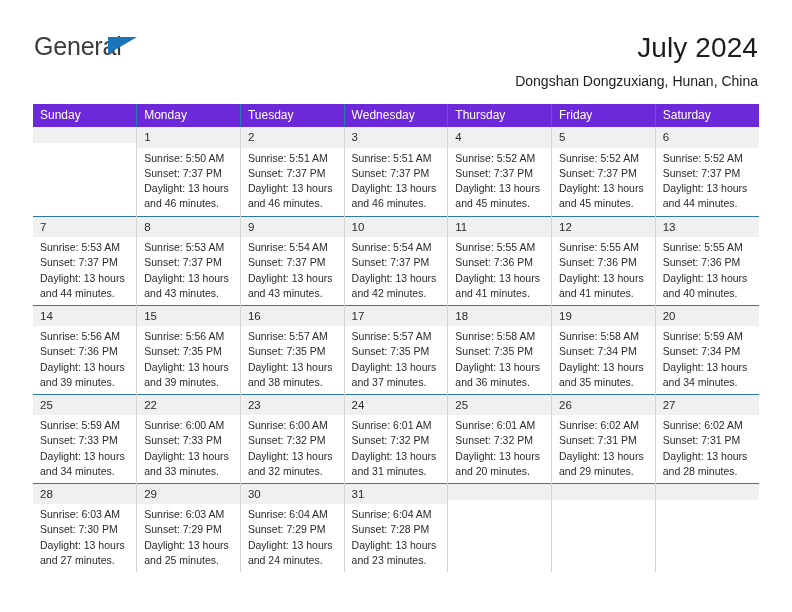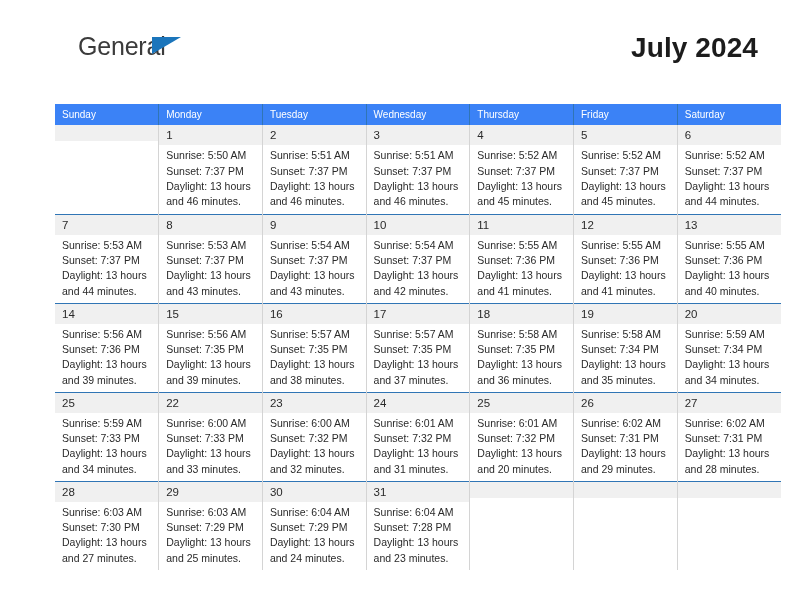--- a/index.html
+++ b/index.html
@@ -13,21 +13,20 @@
     font-family: "Liberation Sans", sans-serif;
     color: #222222;
     overflow: hidden;
   }
 
   .page {
     width: 792px;
     height: 612px;
     box-sizing: border-box;
     position: relative;
-    padding-left: 44px;
   }
 
   
   .masthead {
     display: flex;
     align-items: flex-start;
     justify-content: space-between;
     padding: 30px 34px 0 34px;
     box-sizing: border-box;
     height: 104px;
@@ -62,43 +61,43 @@
     border-top: 17px solid #1b75bb;
     border-right: 29px solid transparent;
   }
 
   .titleblock {
     text-align: right;
     padding-top: 2px;
   }
   .cal-title {
     font-size: 28px;
-    font-weight: bold;
+    font-weight: normal;
     color: #1c1c1c;
     line-height: 1.12;
     letter-spacing: 0.1px;
   }
   .cal-subtitle {
     font-size: 14px;
     color: #1c1c1c;
     margin-top: 10px;
     line-height: 1.2;
   }
 
   
   .calendar {
     width: 726px;
     margin: 0 auto;
     border-collapse: collapse;
     table-layout: fixed;
   }
   .calendar th {
-    background: #3b82f6;
+    background: #6d28d9;
     color: #ffffff;
-    font-size: 10px;
+    font-size: 12px;
     font-weight: normal;
     text-align: left;
     padding: 5px 0 5px 7px;
     line-height: 1.1;
     border-right: 1px solid #3075b5;
   }
   .calendar th:last-child { border-right: none; }
 
   .calendar td {
     vertical-align: top;
@@ -137,20 +136,21 @@
 
   <div class="masthead">
 
     <div class="logo">
       <span class="logo-line1">General</span>
       <span class="logo-tri"></span>
     </div>
 
     <div class="titleblock">
       <div class="cal-title">July 2024</div>
+      <div class="cal-subtitle">Dongshan Dongzuxiang, Hunan, China</div>
     </div>
 
   </div>
 
   <table class="calendar">
     <thead>
       <tr>
         <th>Sunday</th>
         <th>Monday</th>
         <th>Tuesday</th>

